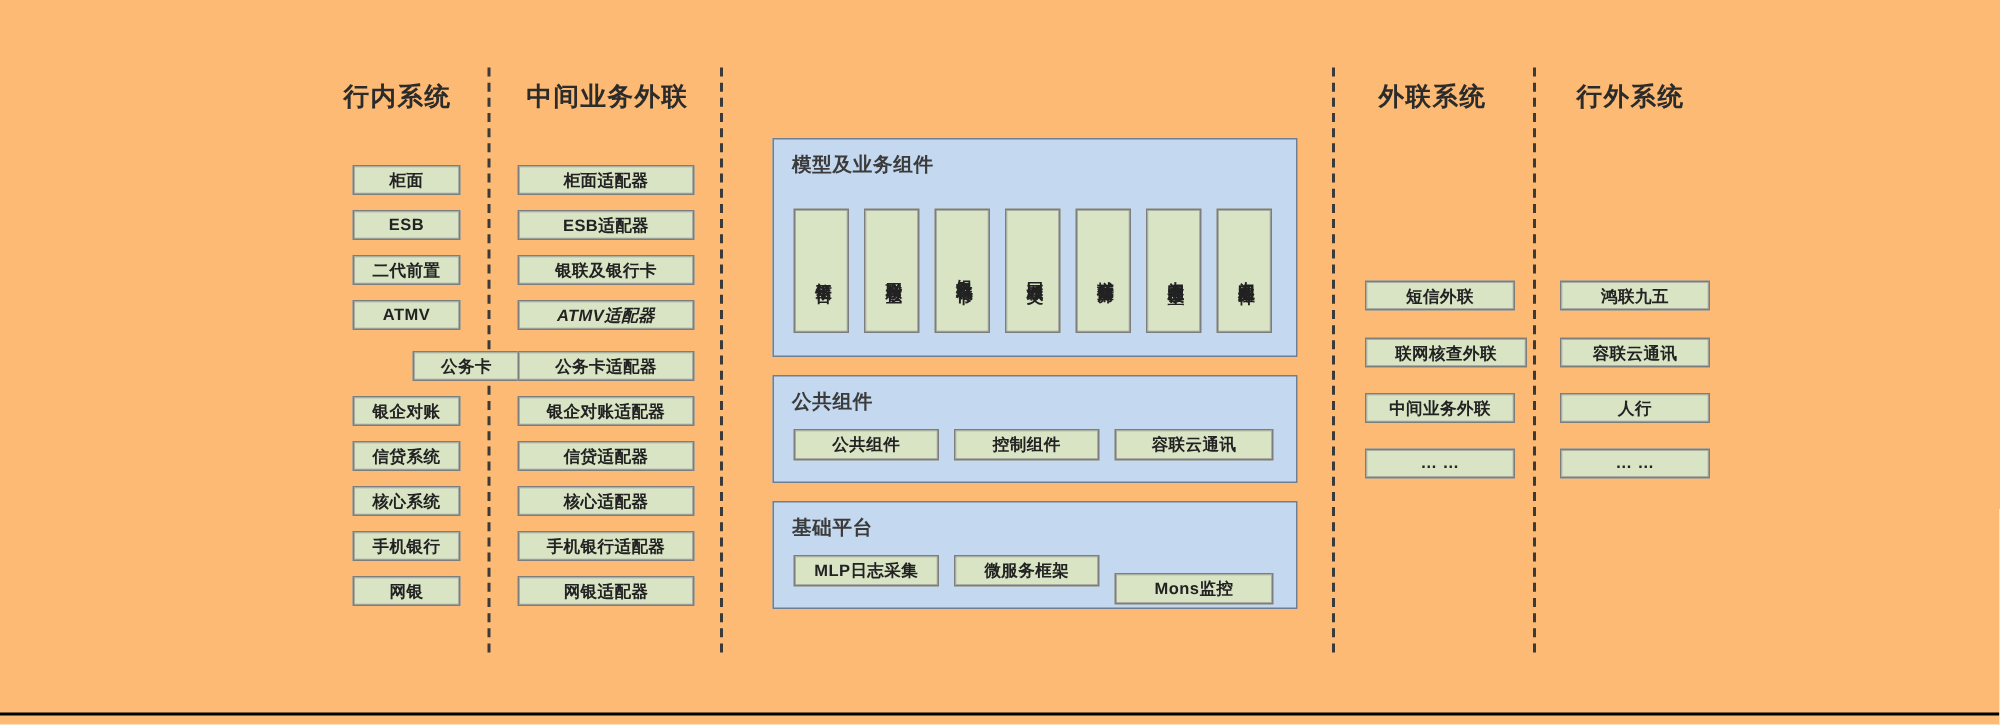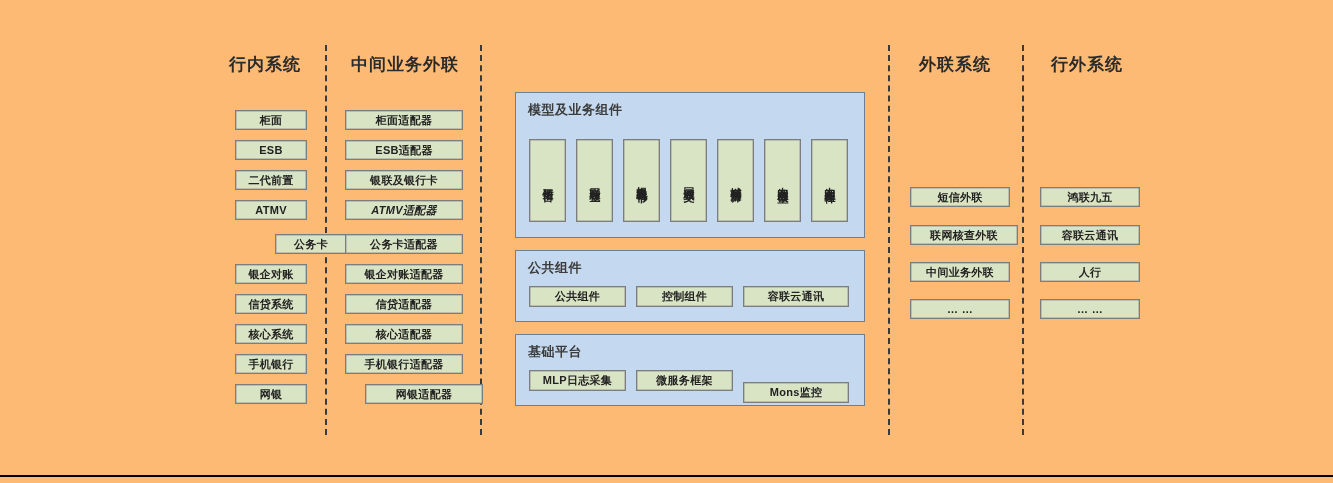--- a/index.html
+++ b/index.html
@@ -122,21 +122,21 @@
 
   <div class="gbox" style="left:345px; top:110px; width:118px; height:20px;">柜面适配器</div>
   <div class="gbox" style="left:345px; top:140px; width:118px; height:20px;">ESB适配器</div>
   <div class="gbox" style="left:345px; top:170px; width:118px; height:20px;">银联及银行卡</div>
   <div class="gbox" style="left:345px; top:200px; width:118px; height:20px;font-style:italic;">ATMV适配器</div>
   <div class="gbox" style="left:345px; top:234px; width:118px; height:20px;">公务卡适配器</div>
   <div class="gbox" style="left:345px; top:264px; width:118px; height:20px;">银企对账适配器</div>
   <div class="gbox" style="left:345px; top:294px; width:118px; height:20px;">信贷适配器</div>
   <div class="gbox" style="left:345px; top:324px; width:118px; height:20px;">核心适配器</div>
   <div class="gbox" style="left:345px; top:354px; width:118px; height:20px;">手机银行适配器</div>
-  <div class="gbox" style="left:345px; top:384px; width:118px; height:20px;margin-left:20px;">网银适配器</div>
+  <div class="gbox" style="left:345px; top:384px; width:118px; height:20px;">网银适配器</div>
 
   <div class="panel" style="left:515px; top:92px; width:350px; height:146px;">
     <div class="panel-label">模型及业务组件</div>
   </div>
 
   <div class="gbox vert" style="left:529px; top:139px; width:37px; height:83px;">短信平台</div>
   <div class="gbox vert" style="left:576px; top:139px; width:37px; height:83px;">联网核查</div>
   <div class="gbox vert" style="left:623px; top:139px; width:37px; height:83px;">银联及银行卡</div>
   <div class="gbox vert" style="left:670px; top:139px; width:37px; height:83px;">同城票交</div>
   <div class="gbox vert" style="left:717px; top:139px; width:37px; height:83px;">城商行清算</div>

